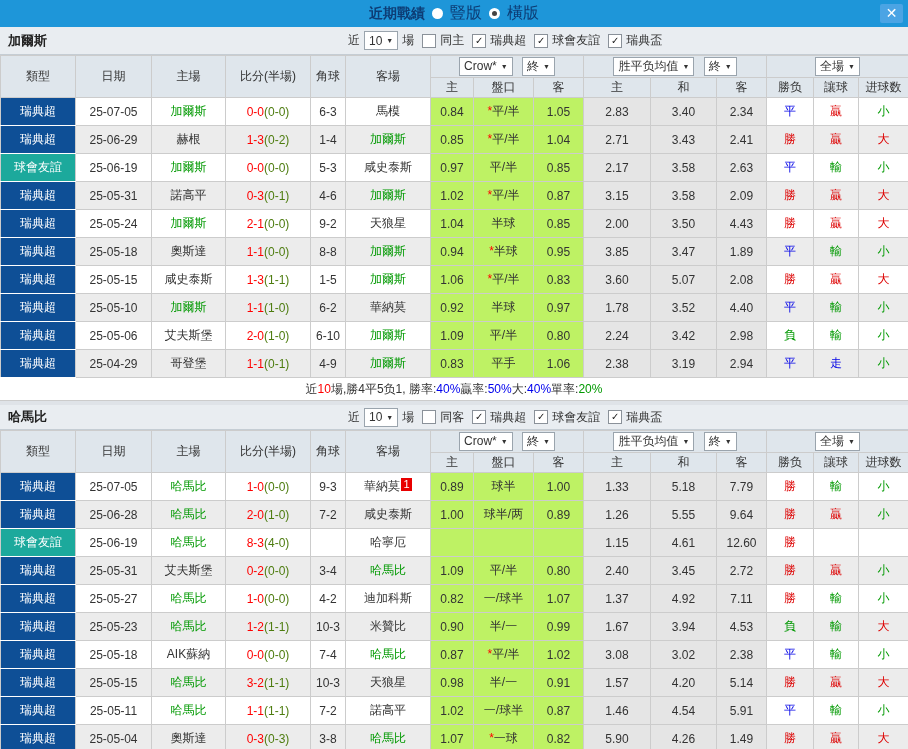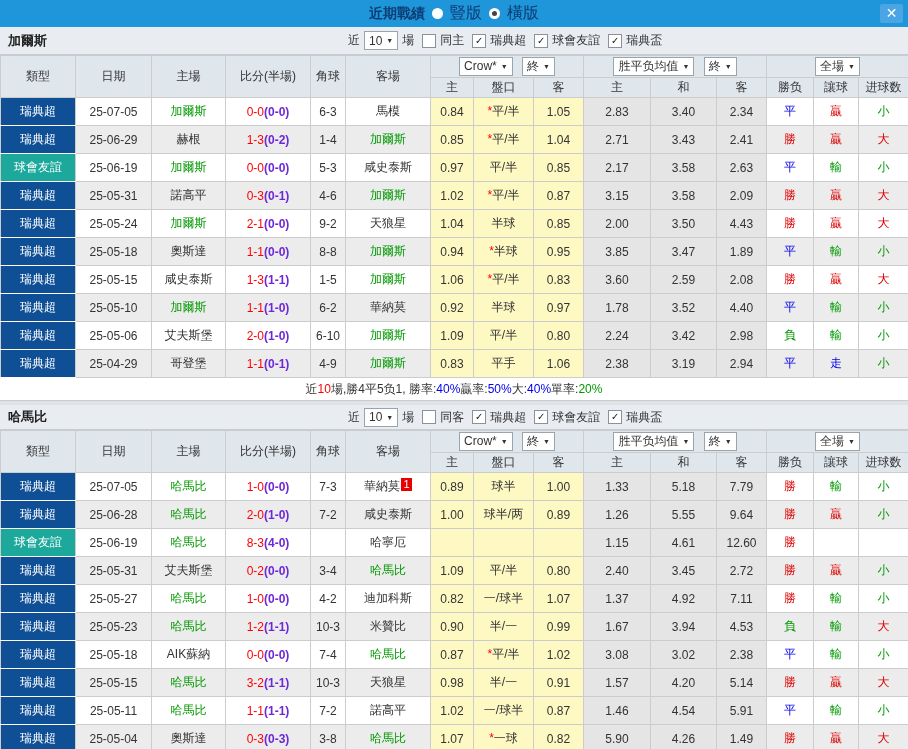--- a/index.html
+++ b/index.html
@@ -33,27 +33,27 @@
   
   table.stats-table{border-collapse:collapse;table-layout:fixed;width:908px;}
   .stats-table th,.stats-table td{border:1px solid #ccc;text-align:center;overflow:hidden;
       white-space:nowrap;padding:0;font-weight:normal;font-size:12px;}
   .stats-table thead th{background:#dfe6ec;color:#333;}
   .hdr-top th{height:21px;}
   .hdr-sub th{height:19px;}
   .grp .select-box{margin:0 3px;}
   tbody td{height:27px;background:#fff;}
   tr.even td{background:#ececec;}
-  tbody td.bg-cream{background:#fef9c3;}
+  tbody td.bg-cream{background:#bef264;}
   tbody td.bg-blue{background:#e5e5e5;}
   tbody td.lg-navy{background:#0e4f96;color:#fff;border-top:1px solid #fff;border-bottom:1px solid #fff;}
   tbody td.lg-teal{background:#1ca99c;color:#fff;border-top:1px solid #fff;border-bottom:1px solid #fff;}
   .focus{color:#009900;}
   .score-main{color:#ff0000;}
-  .score-half{color:#6d28d9;font-weight:bold;}
+  .score-half{color:#4d7c0f;}
   .star{color:#ff0000;}
   .c-r{color:#dd0000;}
   .c-g{color:#009900;}
   .c-b{color:#0000e6;}
   .badge{display:inline-block;background:#e80000;color:#fff;font-size:11px;line-height:13px;height:13px;
          min-width:9px;padding:0 1px;margin-left:1px;position:relative;top:-2px;}
 
   
   .summary{height:22px;display:flex;align-items:center;justify-content:center;border-bottom:1px solid #ccc;
            font-size:12px;}
@@ -266,21 +266,21 @@
           <td class="lg-cell lg-navy">瑞典超</td>
           <td>25-05-15</td>
           <td><span>咸史泰斯</span></td>
           <td><span class="score-main">1-3</span><span class="score-half">(1-1)</span></td>
           <td>1-5</td>
           <td><span class="focus">加爾斯</span></td>
           <td class="bg-cream">1.06</td>
           <td class="bg-cream"><span class="star">*</span><span>平/半</span></td>
           <td class="bg-cream">0.83</td>
           <td class="bg-blue">3.60</td>
-          <td class="bg-blue">2.59</td>
+          <td class="bg-blue">5.07</td>
           <td class="bg-blue">2.08</td>
           <td><span class="c-r">勝</span></td>
           <td><span class="c-r">贏</span></td>
           <td><span class="c-r">大</span></td>
         </tr>
         <tr class="even">
           <td class="lg-cell lg-navy">瑞典超</td>
           <td>25-05-10</td>
           <td><span class="focus">加爾斯</span></td>
           <td><span class="score-main">1-1</span><span class="score-half">(1-0)</span></td>
@@ -431,21 +431,21 @@
         <th>讓球</th>
         <th>进球数</th>
       </tr>
     </thead>
     <tbody id="tbody-1">
         <tr>
           <td class="lg-cell lg-navy">瑞典超</td>
           <td>25-07-05</td>
           <td><span class="focus">哈馬比</span></td>
           <td><span class="score-main">1-0</span><span class="score-half">(0-0)</span></td>
-          <td>7-3</td>
+          <td>9-3</td>
           <td><span>華納莫</span><span class="badge">1</span></td>
           <td class="bg-cream">0.89</td>
           <td class="bg-cream"><span>球半</span></td>
           <td class="bg-cream">1.00</td>
           <td class="bg-blue">1.33</td>
           <td class="bg-blue">5.18</td>
           <td class="bg-blue">7.79</td>
           <td><span class="c-r">勝</span></td>
           <td><span class="c-g">輸</span></td>
           <td><span class="c-g">小</span></td>

